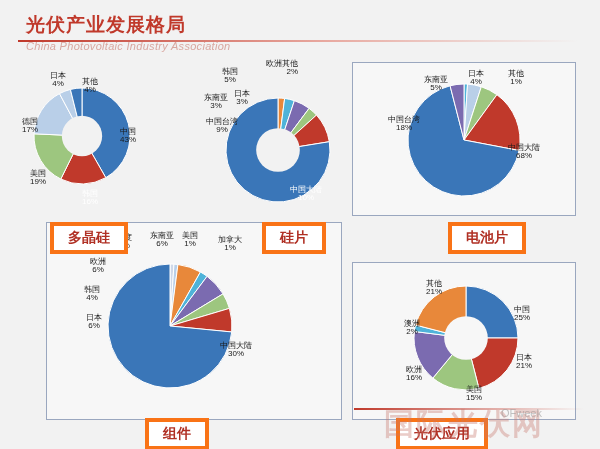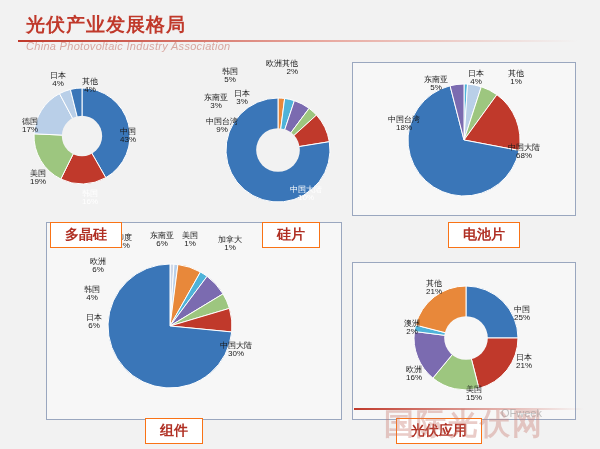--- a/index.html
+++ b/index.html
@@ -22,21 +22,21 @@
   }
   .subtitle{
     position:absolute;left:26px;top:40px;
     font-size:11px;color:#d9a7a0;font-style:italic;letter-spacing:.3px;
   }
 
   
   .panel{position:absolute;}
   .panel.bordered{border:1px solid #9aa7bf;background:#f7f7f7;}
   .caption{
-    position:absolute;border:1px solid #f97316;background:#ffffff;
+    position:absolute;border:4px solid #f97316;background:#ffffff;
     color:#b03024;font-size:14px;font-weight:bold;
     padding:3px 14px;text-align:center;white-space:nowrap;
   }
   .divider{position:absolute;height:2px;background:linear-gradient(to right,#c0392b,rgba(192,57,43,0));}
 
   
   .chart{position:absolute;}
   .chart svg{display:block;overflow:visible;}
   .lbl{
     position:absolute;font-size:8px;line-height:1.05;text-align:center;

